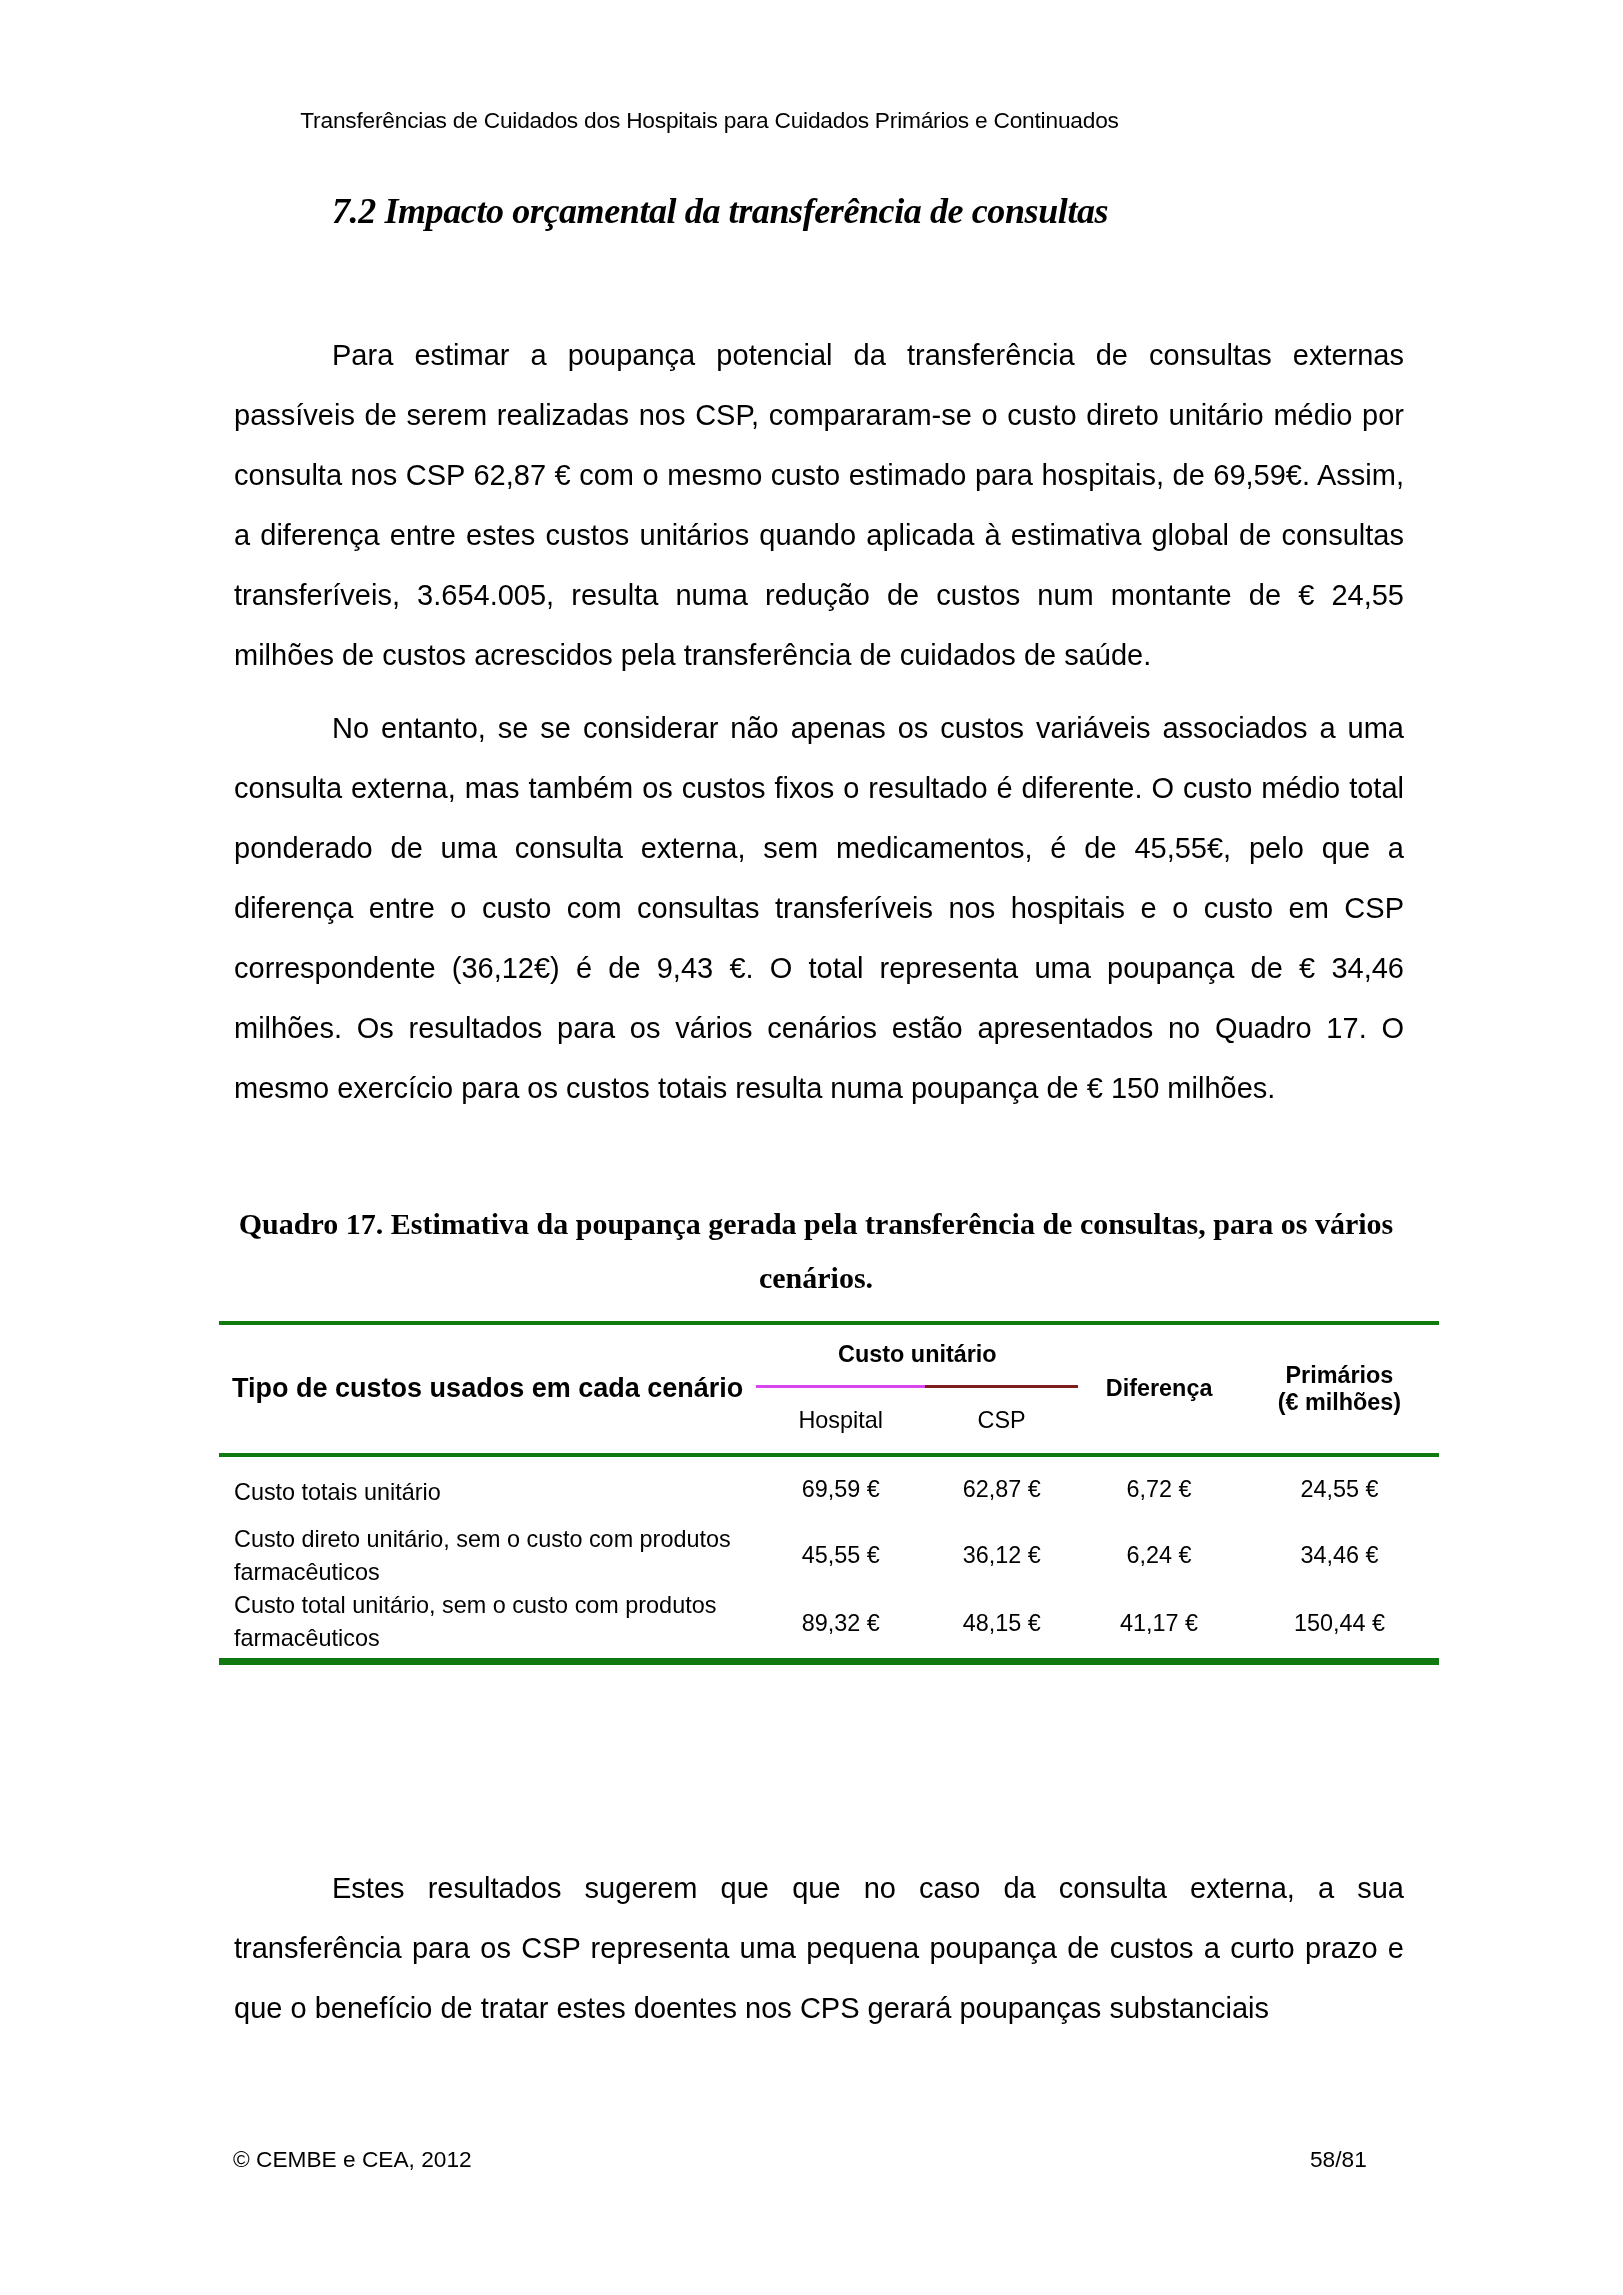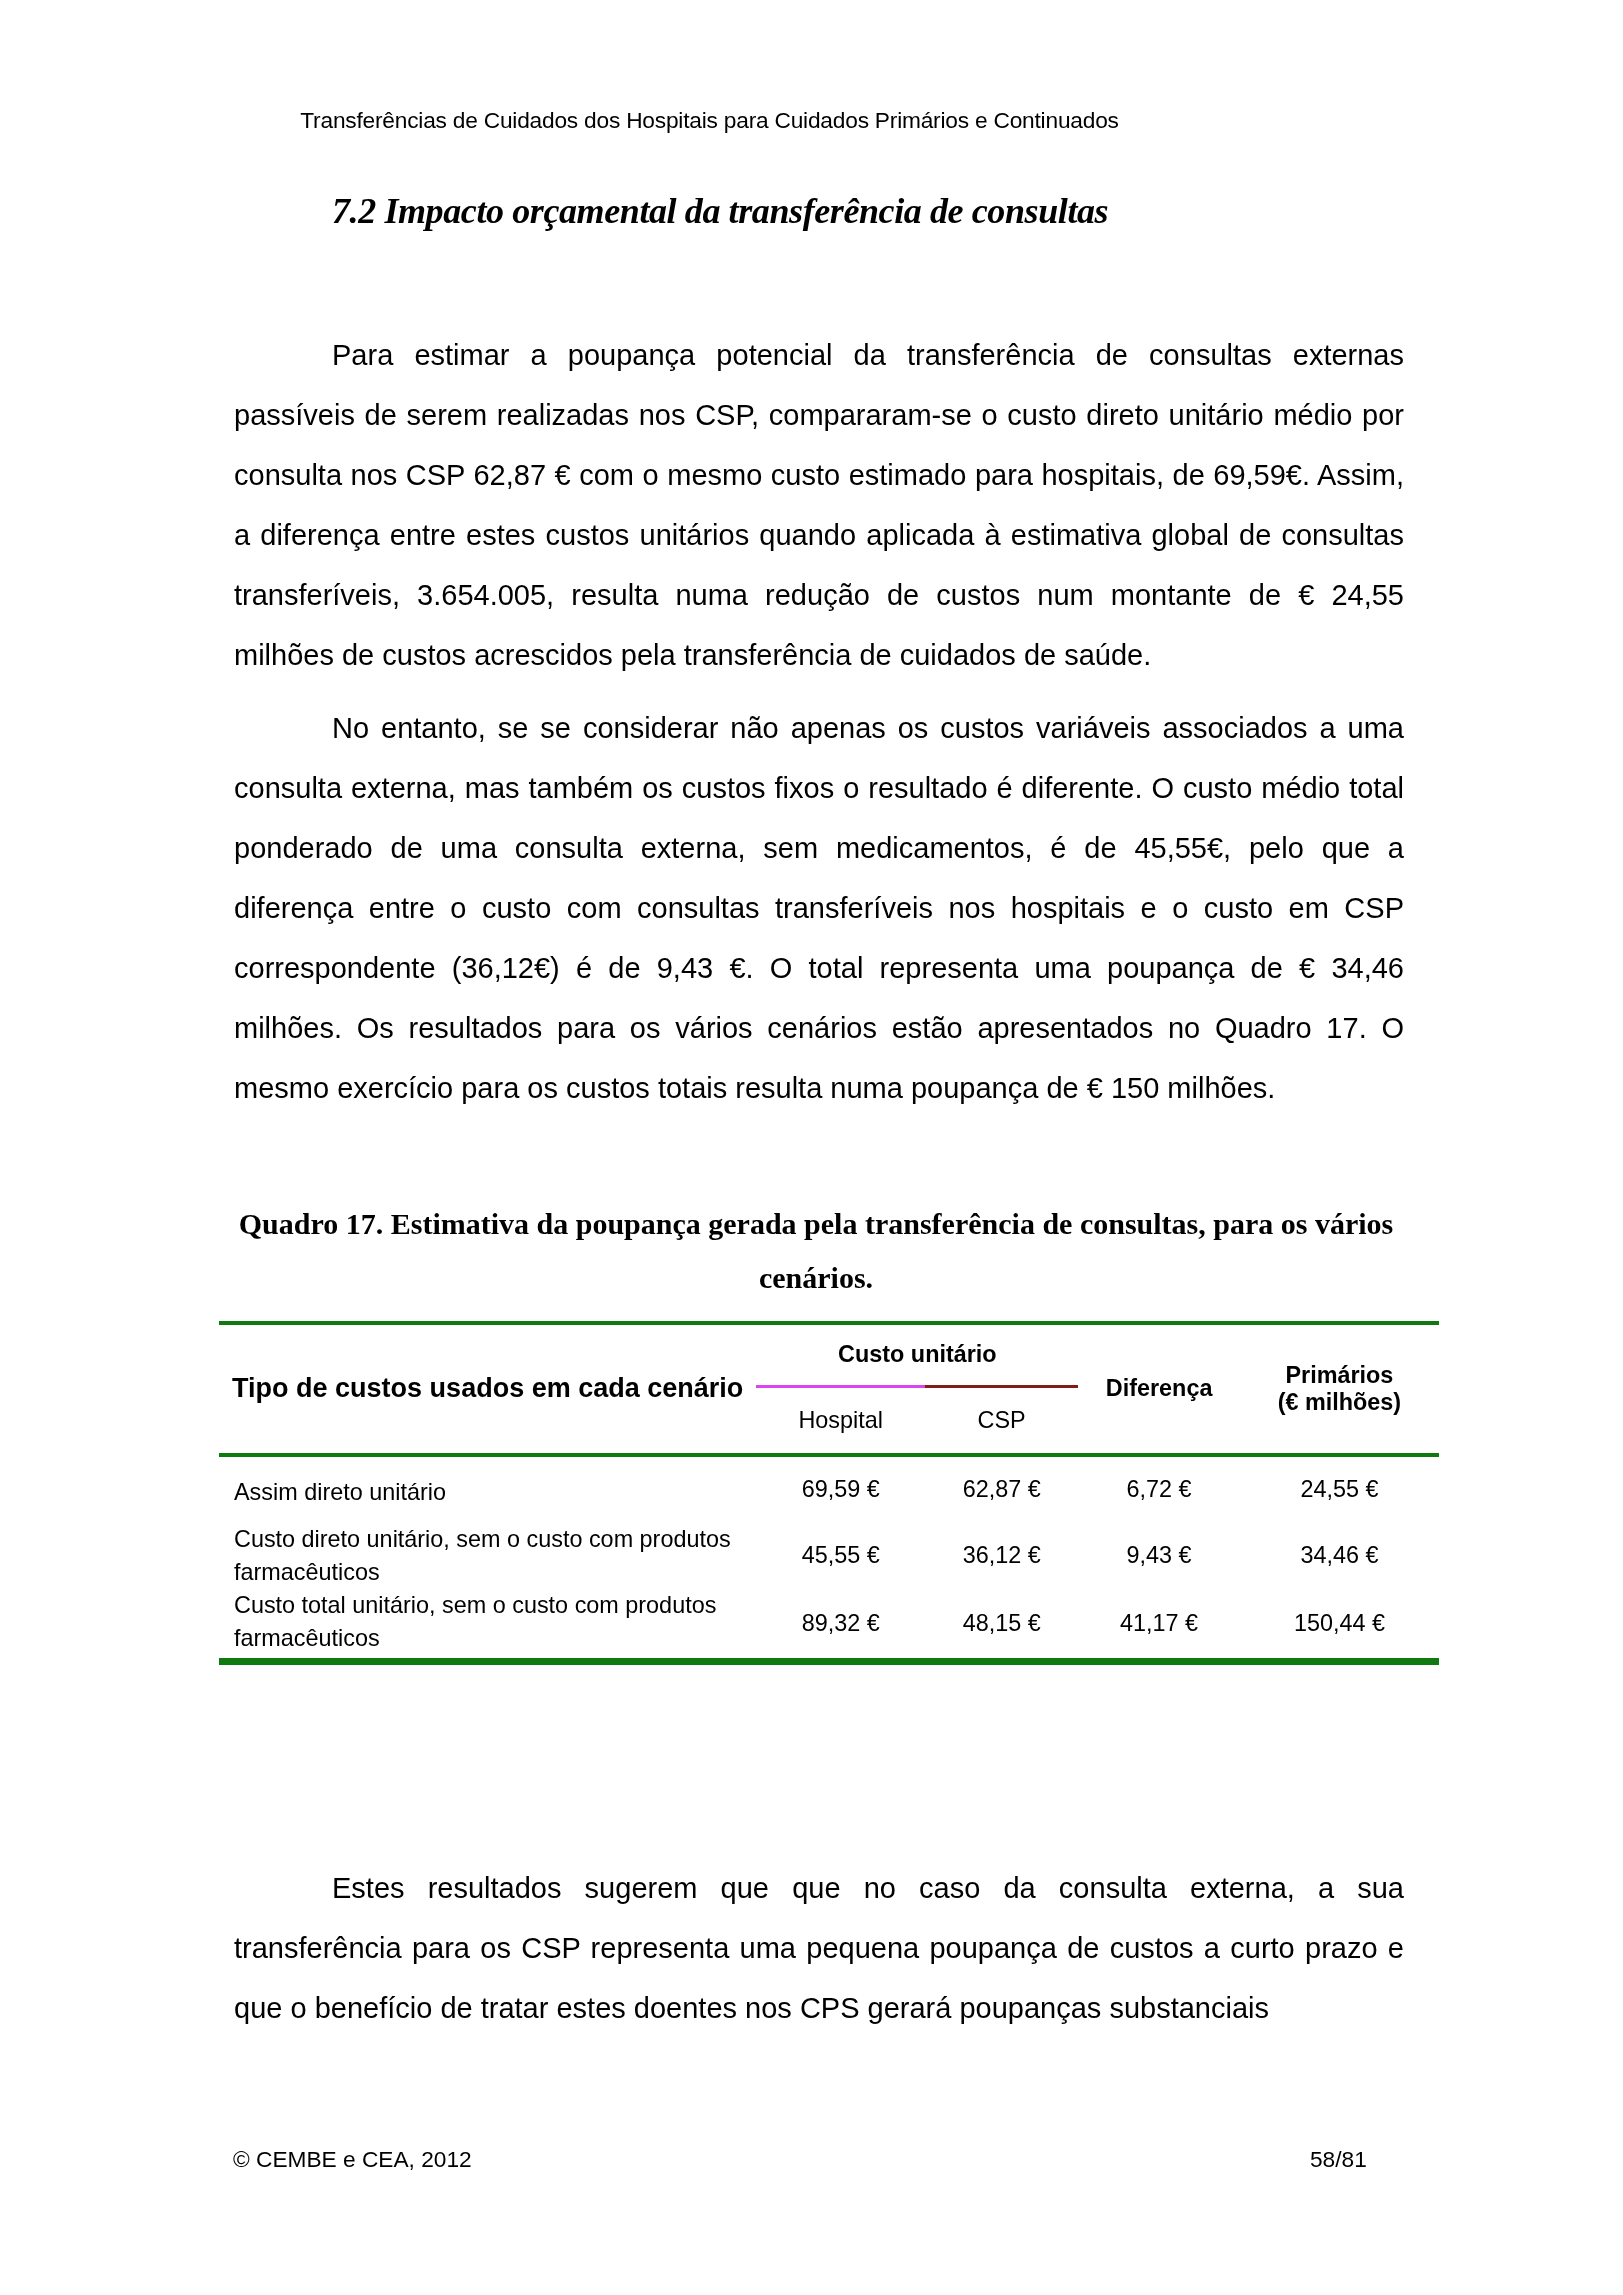--- a/index.html
+++ b/index.html
@@ -60,31 +60,31 @@
     <tr class="hdr-row">
       <td style="width:166px;height:65px;border-top:3px solid #d946ef;font-weight:normal;margin-top:20px;">Hospital</td>
       <td style="width:151px;border-top:3px solid #7f1d1d;">CSP</td>
     </tr>
     <tr>
           <td colspan="5" style="padding:0;">
             <div class="rule"></div>
           </td>
         </tr>
     <tr>
-      <td style="padding:13.6px 15px 7.6px 15px;height:45px;">Assim direto unitário</td>
+      <td style="padding:13.6px 15px 7.6px 15px;height:45px;">Custo totais unitário</td>
       <td class="num">69,59 €</td>
       <td class="num">62,87 €</td>
       <td class="num">6,72 €</td>
       <td class="num">24,55 €</td>
     </tr>
     <tr>
       <td style="padding:0 15px;line-height:33px;height:66px;">Custo direto unitário, sem o custo com produtos farmacêuticos</td>
       <td class="num">45,55 €</td>
       <td class="num">36,12 €</td>
-      <td class="num">9,43 €</td>
+      <td class="num">6,24 €</td>
       <td class="num">34,46 €</td>
     </tr>
     <tr>
       <td style="padding:0 15px 3px 15px;line-height:33px;height:66px;">Custo total unitário, sem o custo com produtos farmacêuticos</td>
       <td class="num">89,32 €</td>
       <td class="num">48,15 €</td>
       <td class="num">41,17 €</td>
       <td class="num">150,44 €</td>
     </tr>
   </tbody>

